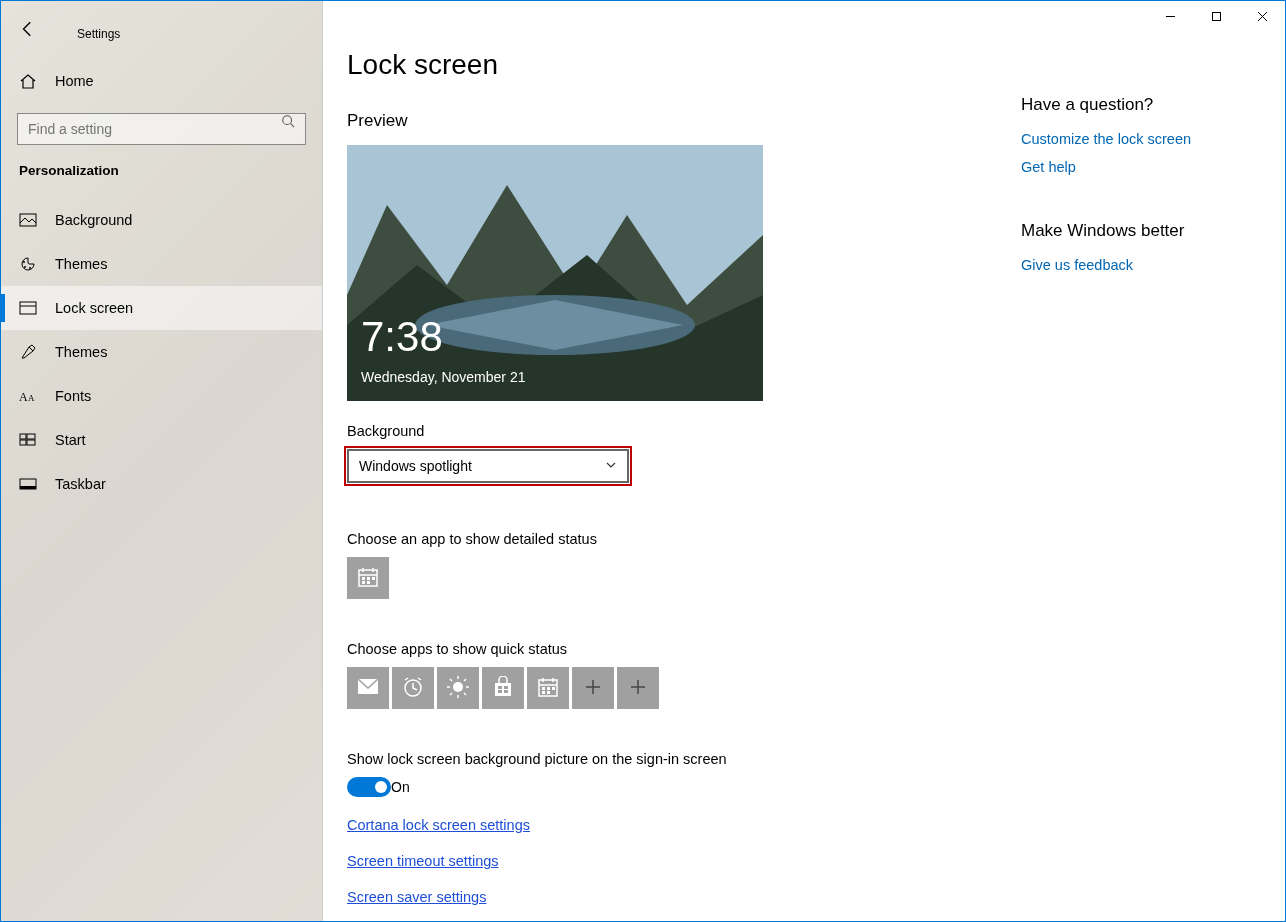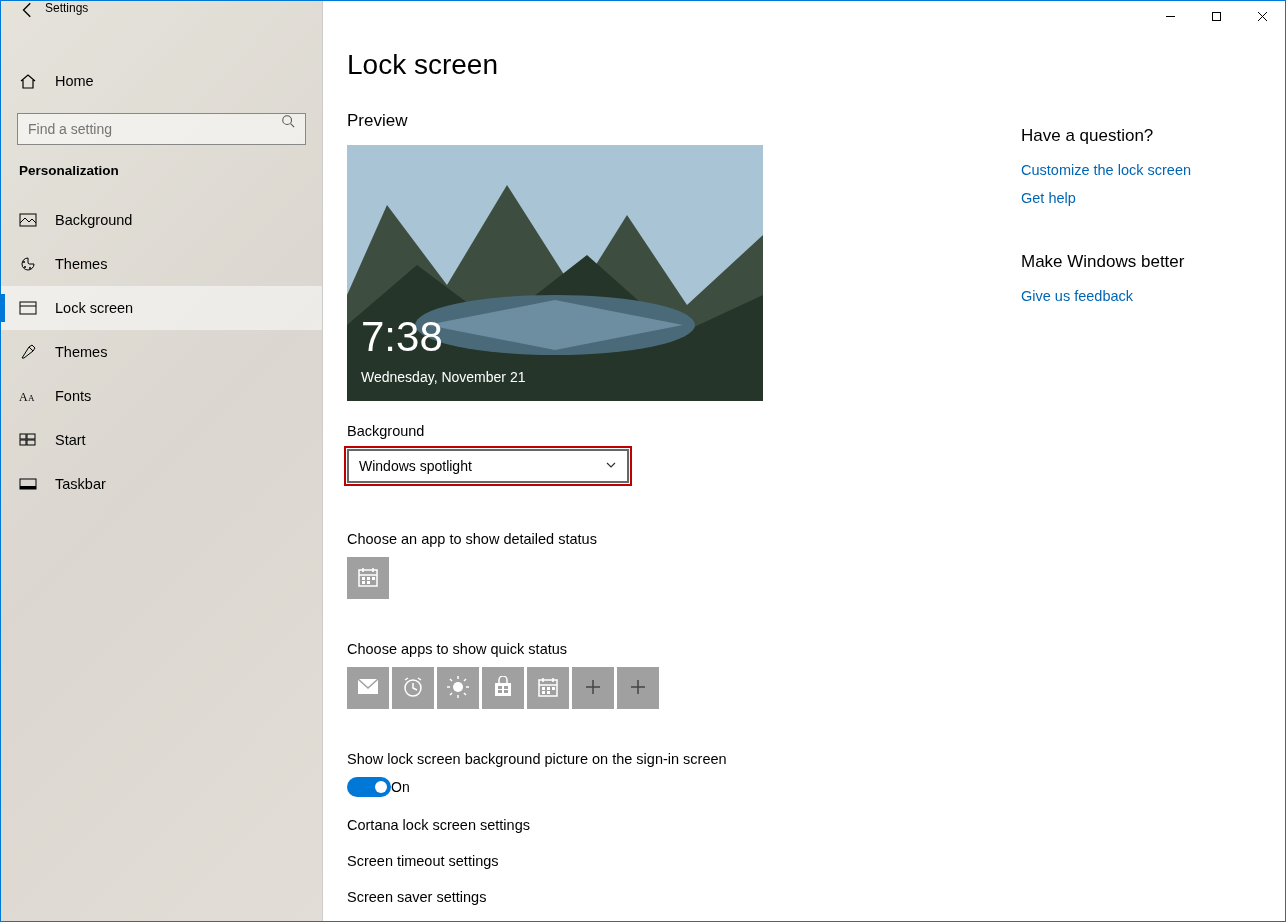--- a/index.html
+++ b/index.html
@@ -23,23 +23,23 @@
     position: relative;
   }
   .sidebar::before {
     content: "";
     position: absolute; inset: 0;
     background: rgba(255,255,255,0.35);
   }
   .sidebar > * { position: relative; z-index: 1; }
   .titlebar {
     height: 40px;
-    display: flex; align-items: flex-start;
+    display: flex; align-items: flex-end;
     padding-left: 18px;
-    gap: 8px;
+    gap: 40px;
   }
   .back-arrow { width: 18px; height: 18px; }
   .title { font-size: 12px; color: #000; }
   .home-row, .nav-item {
     display: flex; align-items: center;
     gap: 18px;
     height: 44px;
     padding-left: 18px;
     cursor: default;
   }
@@ -143,30 +143,30 @@
   .toggle-row { display: flex; align-items: center; margin-top: 6px;}
   .toggle {
     width: 44px; height: 20px; border-radius: 10px;
     background: #0078d7; position: relative;
   }
   .toggle .knob {
     width: 12px; height: 12px; border-radius: 50%;
     background: #fff; position: absolute; right: 4px; top: 4px;
   }
   .link {
-    color: #000000; font-size: 14.5px;
-    margin-top: 20px; display: block;
+    color: #1d4ed8; font-size: 14.5px;
+    margin-top: 20px; display: block; text-decoration: underline;
   }
 
   
   .rightcol {
     width: 264px;
     padding: 94px 24px 0 0;
   }
-  .rc-head { font-size: 17px; margin-bottom: 16px; margin-top: 31px; }
+  .rc-head { font-size: 17px; margin-bottom: 16px; }
   .rc-link { color: #0066b4; font-size: 14.5px; display: block; margin-bottom: 12px; cursor: pointer; }
   .rc-block2 { margin-top: 46px; }
 
   
   .win-controls {
     position: absolute; top: 0; right: 0; height: 32px;
     display: flex;
   }
   .win-btn {
     width: 46px; height: 30px;

